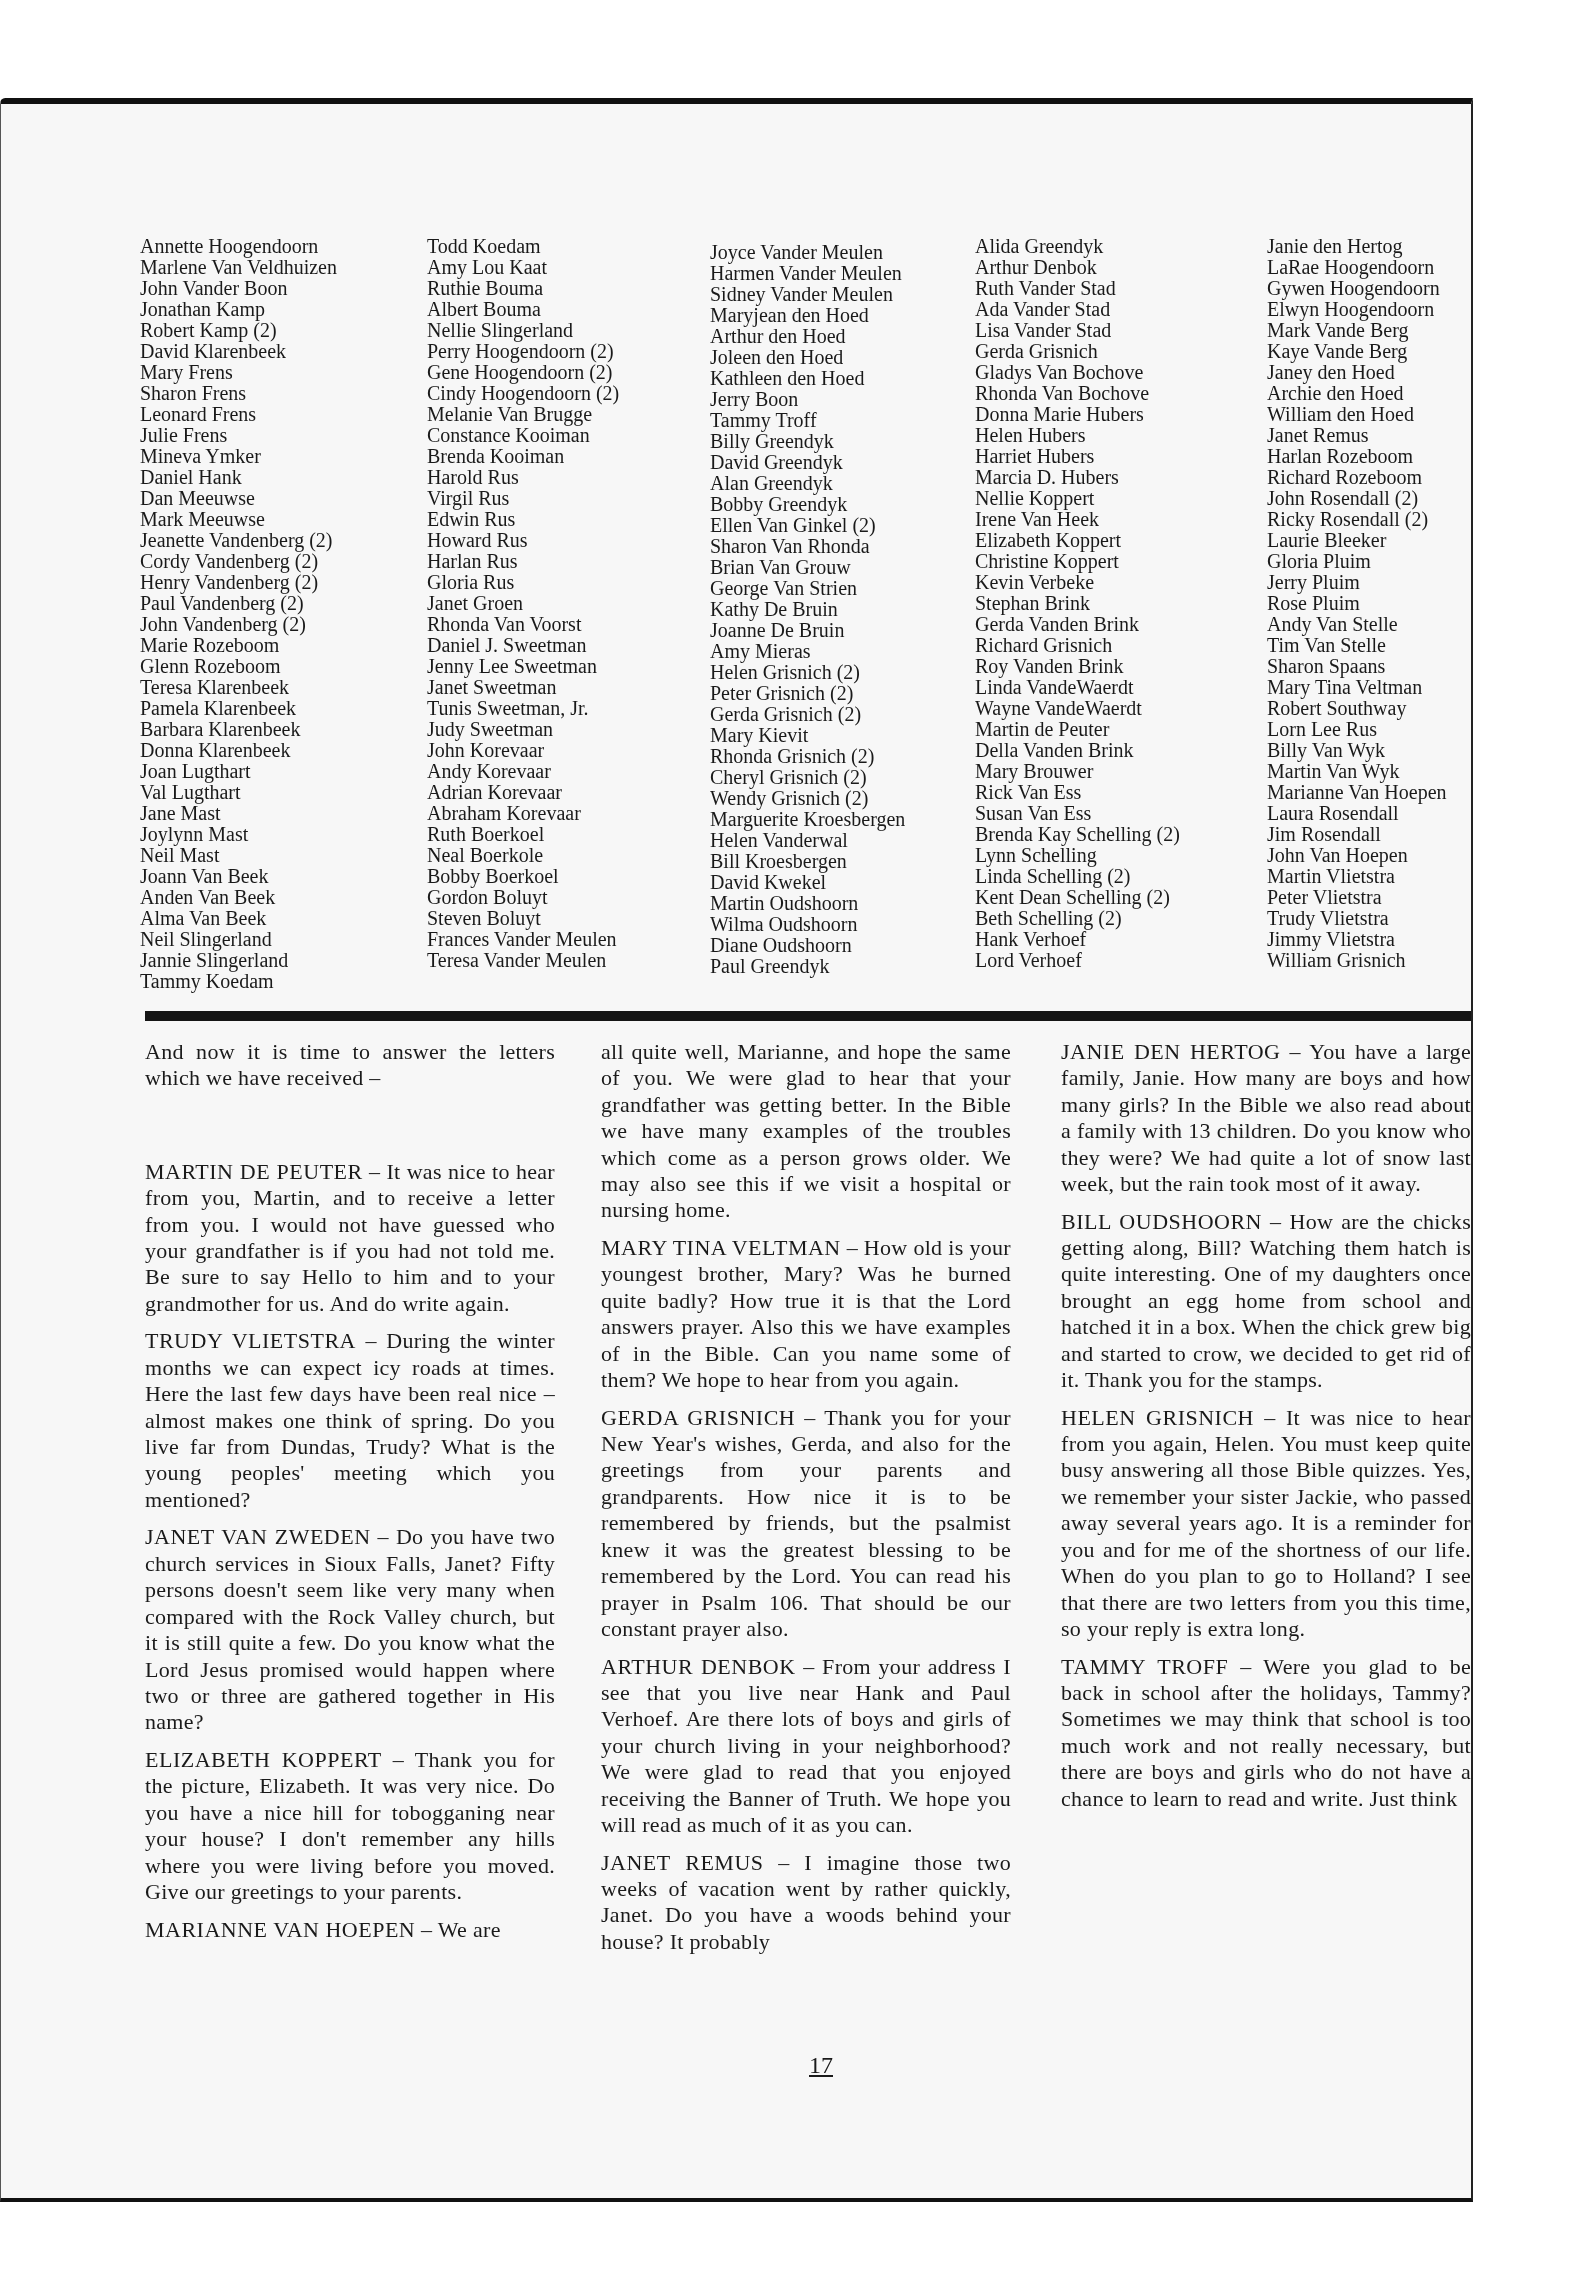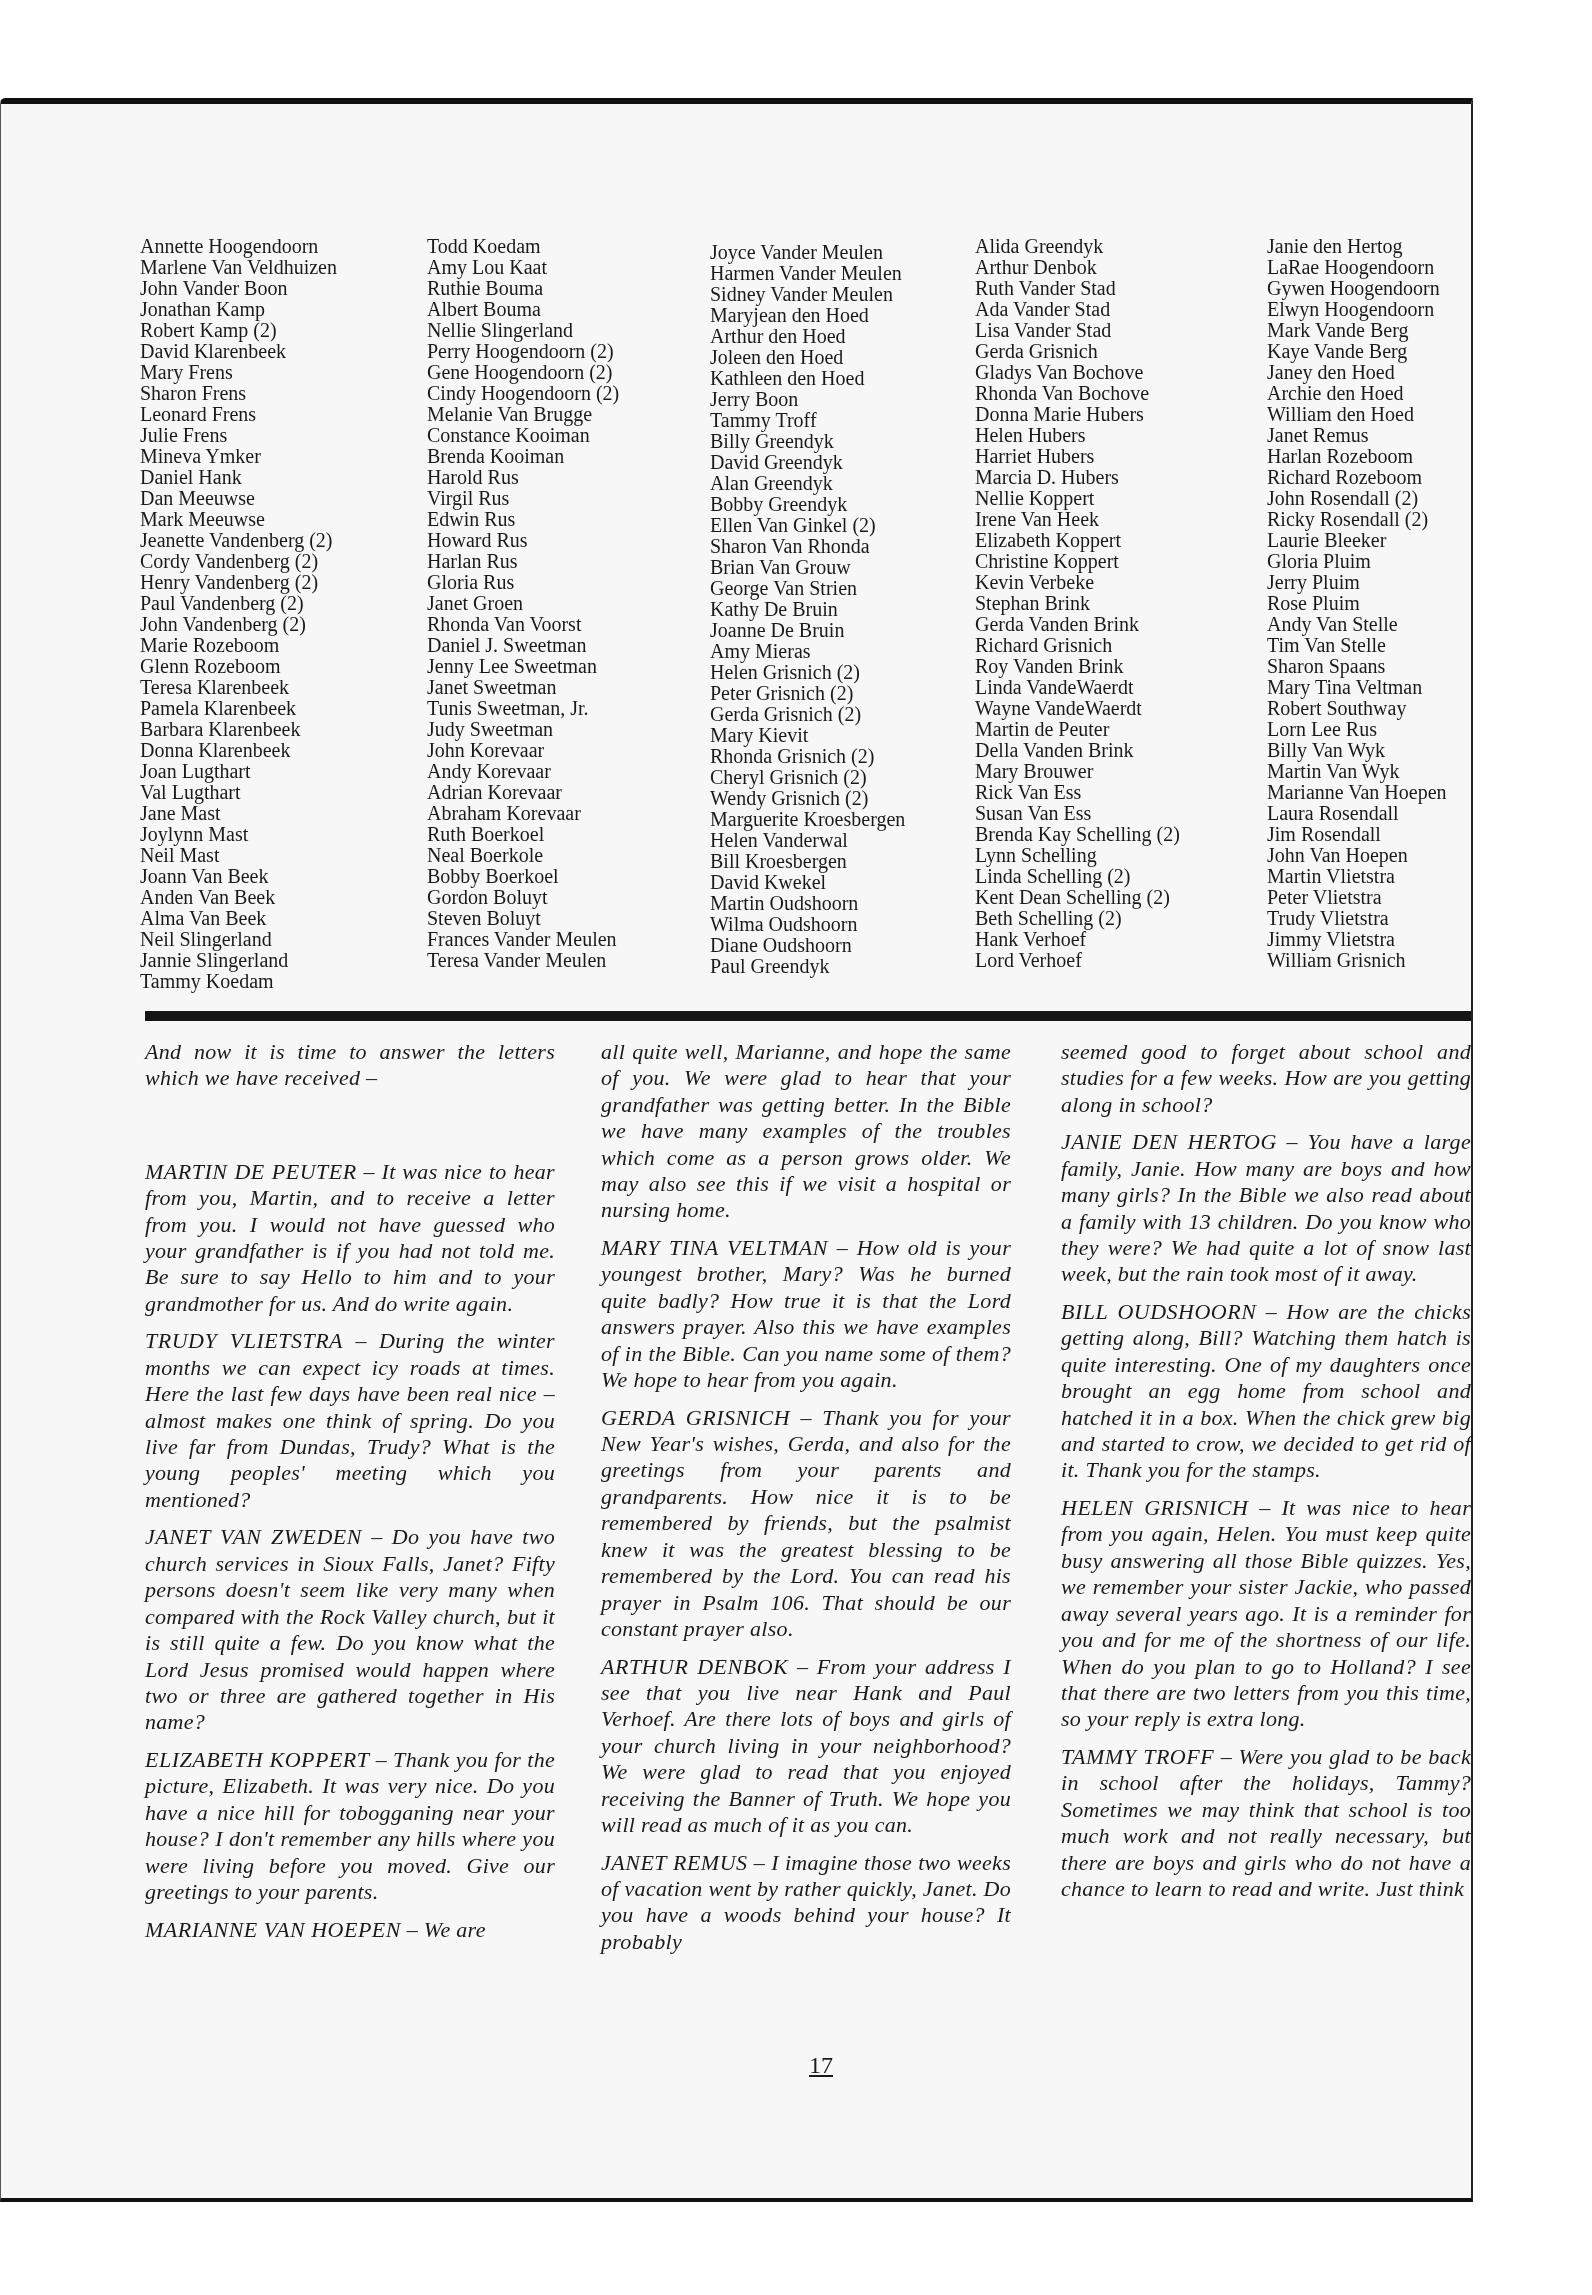--- a/index.html
+++ b/index.html
@@ -23,21 +23,21 @@
   .c0 { left:0; }
   .c1 { left:287px; }
   .c2 { left:570px;margin-top:6px; }
   .c3 { left:835px; }
   .c4 { left:1127px; }
   .rule {
     position:absolute; left:145px; top:1011px; width:1326px; height:10.4px; background:#151515;
   }
   .col {
     position:absolute; top:1039px; width:410px;
-    font-size:22px; line-height:26.4px; text-align:justify; letter-spacing:0.3px;font-style:italic;
+    font-size:22px; line-height:26.4px; text-align:justify; letter-spacing:0.3px;
   }
   .col p { margin:0 0 11.2px 0; }
   .col p.intro { margin-bottom:67px; }
   .a0 { left:145px; }
   .a1 { left:601px; }
   .a2 { left:1061px; }
   .hd { letter-spacing:0.5px; }
   .pagenum {
     position:absolute; top:2052px; left:809px; font-size:24px;text-decoration:underline;
   }
@@ -252,21 +252,20 @@
   <div>
       <p><span>all quite well, Marianne, and hope the same of you. We were glad to hear that your grandfather was getting better. In the Bible we have many examples of the troubles which come as a person grows older. We may also see this if we visit a hospital or nursing home.</span></p>
       <p><span class="hd">MARY TINA VELTMAN</span> <span>– How old is your youngest brother, Mary? Was he burned quite badly? How true it is that the Lord answers prayer. Also this we have examples of in the Bible. Can you name some of them? We hope to hear from you again.</span></p>
       <p><span class="hd">GERDA GRISNICH</span> <span>– Thank you for your New Year's wishes, Gerda, and also for the greetings from your parents and grandparents. How nice it is to be remembered by friends, but the psalmist knew it was the greatest blessing to be remembered by the Lord. You can read his prayer in Psalm 106. That should be our constant prayer also.</span></p>
       <p><span class="hd">ARTHUR DENBOK</span> <span>– From your address I see that you live near Hank and Paul Verhoef. Are there lots of boys and girls of your church living in your neighborhood? We were glad to read that you enjoyed receiving the Banner of Truth. We hope you will read as much of it as you can.</span></p>
       <p><span class="hd">JANET REMUS</span> <span>– I imagine those two weeks of vacation went by rather quickly, Janet. Do you have a woods behind your house? It probably</span></p>
     </div>
 </div>
 <div class="col a2">
   <div>
-      <p><span>seemed good to forget about school and studies for a few weeks. How are you getting along in school?</span></p>
       <p><span class="hd">JANIE DEN HERTOG</span> <span>– You have a large family, Janie. How many are boys and how many girls? In the Bible we also read about a family with 13 children. Do you know who they were? We had quite a lot of snow last week, but the rain took most of it away.</span></p>
       <p><span class="hd">BILL OUDSHOORN</span> <span>– How are the chicks getting along, Bill? Watching them hatch is quite interesting. One of my daughters once brought an egg home from school and hatched it in a box. When the chick grew big and started to crow, we decided to get rid of it. Thank you for the stamps.</span></p>
       <p><span class="hd">HELEN GRISNICH</span> <span>– It was nice to hear from you again, Helen. You must keep quite busy answering all those Bible quizzes. Yes, we remember your sister Jackie, who passed away several years ago. It is a reminder for you and for me of the shortness of our life. When do you plan to go to Holland? I see that there are two letters from you this time, so your reply is extra long.</span></p>
       <p><span class="hd">TAMMY TROFF</span> <span>– Were you glad to be back in school after the holidays, Tammy? Sometimes we may think that school is too much work and not really necessary, but there are boys and girls who do not have a chance to learn to read and write. Just think</span></p>
     </div>
 </div>
 
 <div class="pagenum">17</div>
 
 

